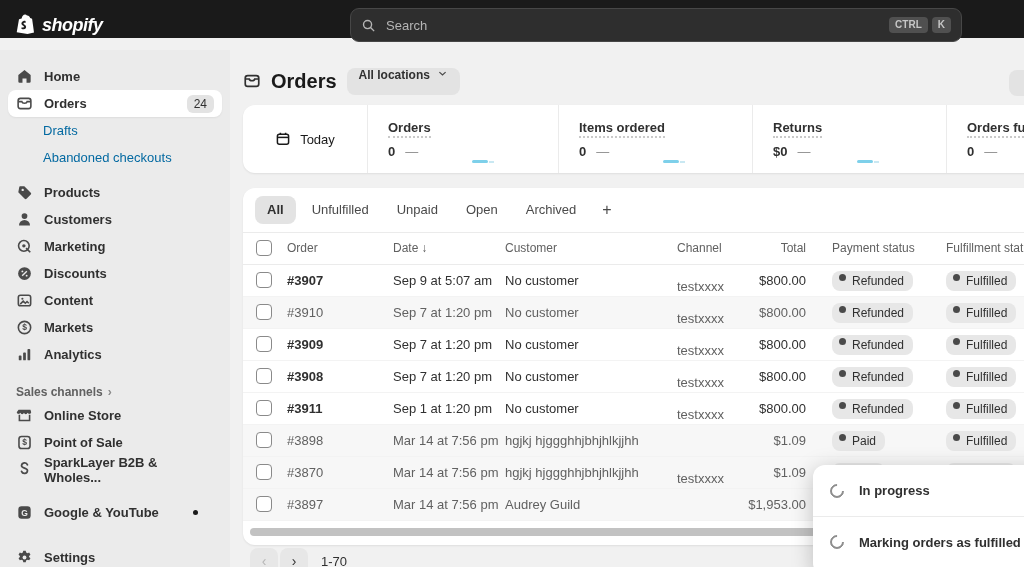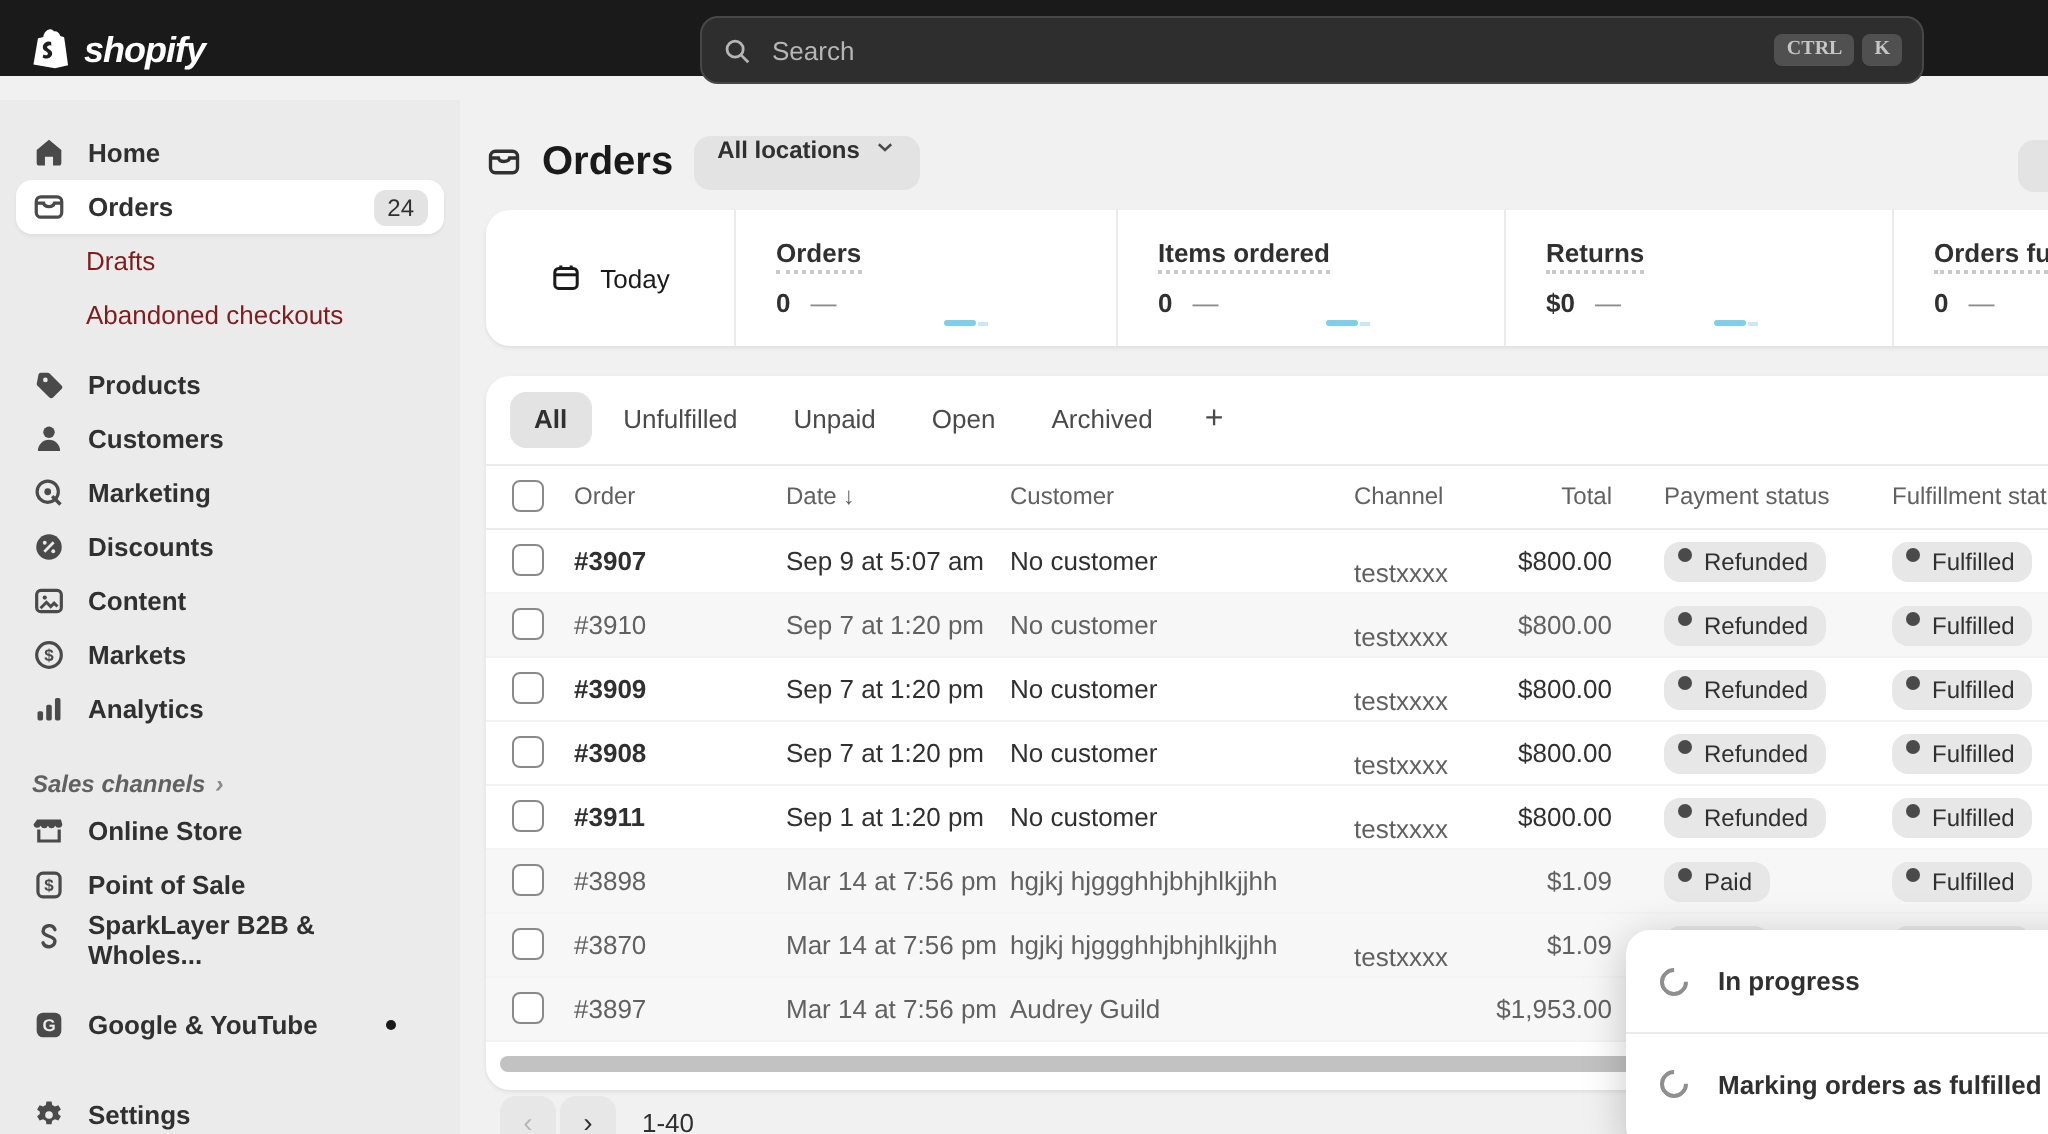--- a/index.html
+++ b/index.html
@@ -15,33 +15,33 @@
   .topbar { position:absolute; top:0; left:0; right:0; height:38px; background:#1a1a1a; z-index:30; }
   .brand { position:absolute; left:14px; top:0; height:50px; display:flex; align-items:center; gap:6px; }
   .brand-name { color:#fff; font-size:18px; font-weight:800; font-style:italic; letter-spacing:-0.5px; }
   .searchbox { position:absolute; left:350px; top:8px; width:612px; height:34px;
     background:#2e2e2e; border:1px solid #474747; border-radius:9px;
     display:flex; align-items:center; padding:0 10px; }
   .searchbox input { flex:1; background:transparent; border:none; outline:none;
     color:#d7d7d7; font-size:13px; margin-left:8px; font-family:inherit; }
   .searchbox input::placeholder { color:#b5b5b5; }
   .kbd { background:#505050; border-radius:4px; color:#c6c6c6; font-size:10px; font-weight:600;
-    padding:3px 6px; margin-left:4px; line-height:1;font-family:Liberation Serif, serif; }
+    padding:3px 6px; margin-left:4px; line-height:1; }
 
   
   .sidebar { position:absolute; top:50px; left:0; width:230px; bottom:0;
     background:#ebebeb; padding-top:13px; overflow:hidden; }
   .s-item { height:27px; margin:0 8px; padding:0 8px; border-radius:8px;
     display:flex; align-items:center; gap:11px; font-size:13px; font-weight:600; color:#303030; cursor:default; }
   .s-item.active { background:#fff; box-shadow:0 1px 2px rgba(0,0,0,.06); }
-  .s-item.sub { padding-left:35px; color:#7f1d1d; font-weight:500; }
+  .s-item.sub { padding-left:35px; color:#0369a1; font-weight:500; }
   .s-badge { margin-left:auto; background:#e3e3e3; border-radius:6px; font-size:12px; font-weight:400;
     color:#303030; padding:1px 7px; line-height:16px; }
   .s-section { margin:14px 16px 0; height:20px; font-size:12px; font-weight:600; color:#616161;
-    display:flex; align-items:center; gap:5px;font-style:italic; }
+    display:flex; align-items:center; gap:5px; }
   .chev { font-size:12px; color:#8a8a8a; line-height:1; }
   .spacer8 { height:8px; } .spacer16 { height:16px; }
   .s-dot { width:5px; height:5px; border-radius:50%; background:#1a1a1a; margin-left:auto; margin-right:16px; }
   .s-settings { position:absolute; top:494px; left:0; right:0; }
 
   
   .main { position:absolute; left:230px; top:50px; right:0; bottom:0; background:#f1f1f1; overflow:hidden; }
   .page-head { position:absolute; left:13px; top:17px; height:28px; display:flex; align-items:center; gap:10px; }
   .page-title { font-size:20px; font-weight:700; color:#1a1a1a; }
   .loc-btn { background:#e3e3e3; border:none; border-radius:8px; height:27px; padding:0 12px;
@@ -482,21 +482,21 @@
   </div>
 </div>
     <div class="hscroll"></div>
   </div>
 
   <div class="pagination">
     <div class="pg-group">
       <button class="pg-btn disabled">‹</button>
       <button class="pg-btn">›</button>
     </div>
-    <span class="pg-range">1-40</span>
+    <span class="pg-range">1-70</span>
   </div>
 
   <div class="popup">
   <div class="p-item">
     <span class="spinner"></span>
     <span class="p-label">In progress</span>
   </div>
 
   <div class="p-item">
     <span class="spinner"></span>

